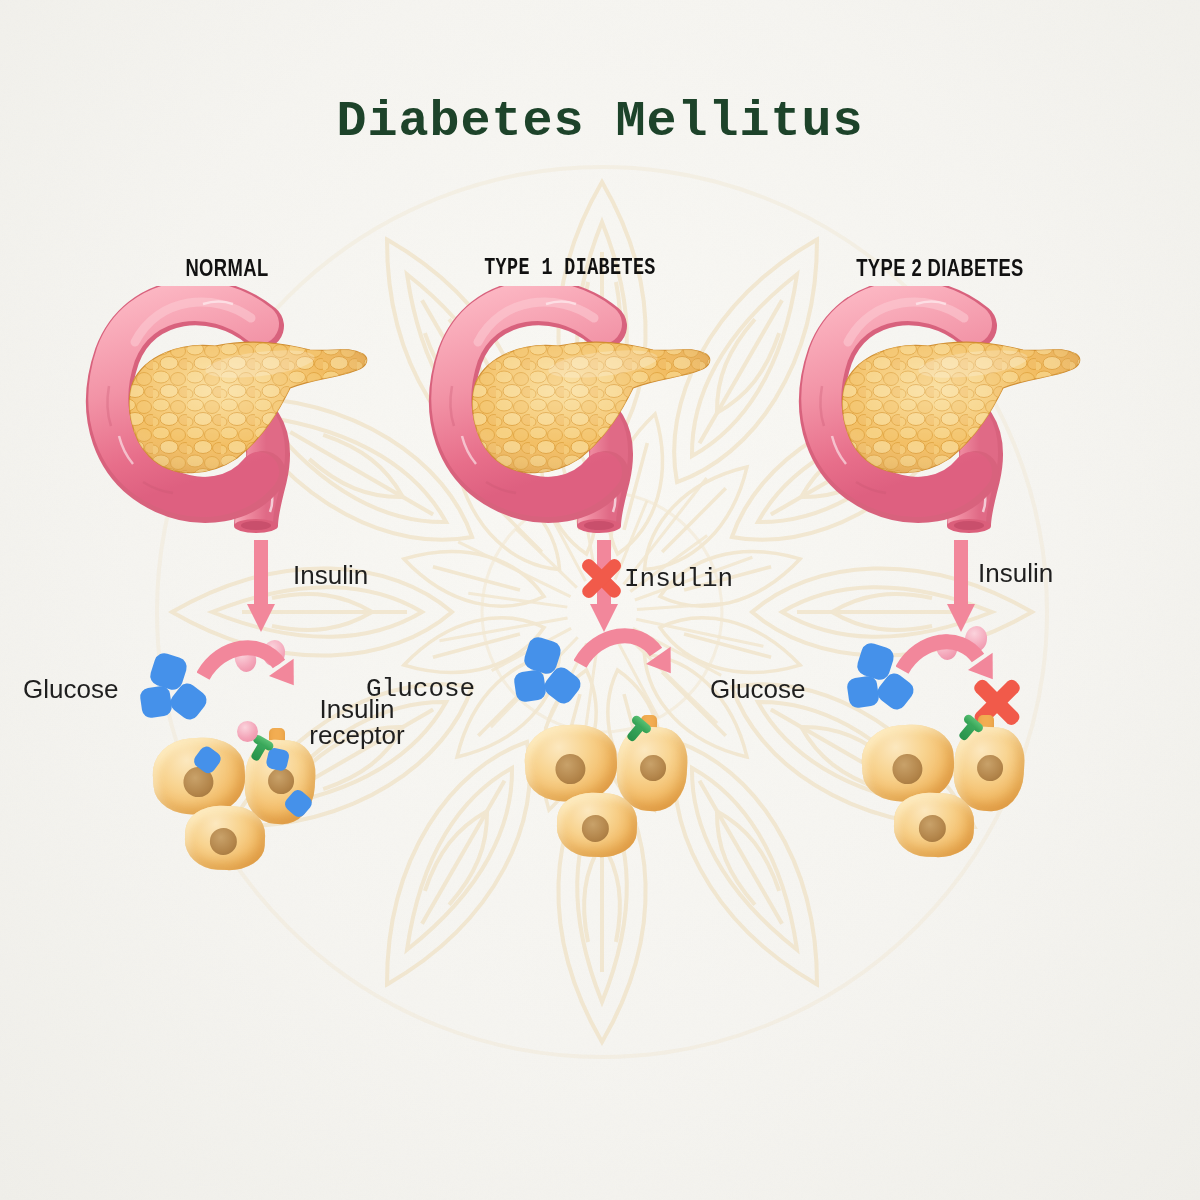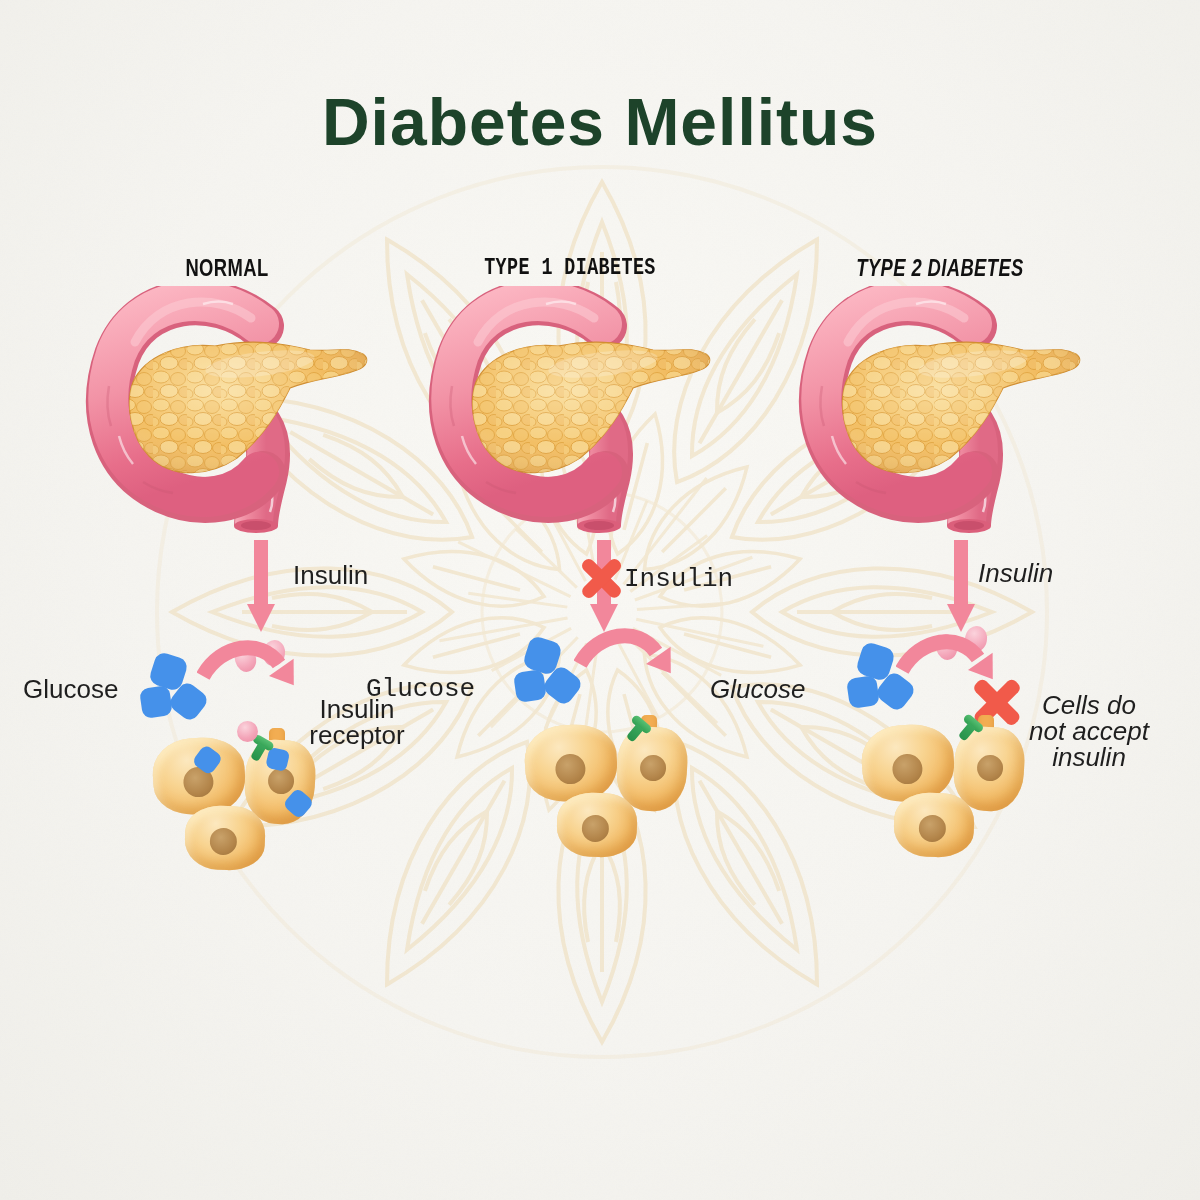--- a/index.html
+++ b/index.html
@@ -4,27 +4,27 @@
 <style>
   html,body{margin:0;padding:0;}
   #stage{
     position:relative;width:1200px;height:1200px;overflow:hidden;
     background:radial-gradient(ellipse at 50% 42%, #f9f8f4 0%, #f5f4f0 55%, #efeee9 100%);
     font-family:"Liberation Sans", sans-serif;
   }
   .bg-svg{position:absolute;left:0;top:0;z-index:0;}
   #page-title{
     position:absolute;left:0;top:94px;width:1200px;text-align:center;z-index:2;
-    font-family:Liberation Sans, sans-serif;font-weight:700;font-size:66px;line-height:56px;
+    font-family:Liberation Mono, monospace;font-weight:700;font-size:50px;line-height:56px;
     color:var(--title_green,#1d432a);letter-spacing:1px;
   }
   .panel{position:absolute;top:240px;width:360px;height:720px;z-index:1;}
   #panel-normal{left:85px;}
   #panel-type1{left:428px;font-family:Liberation Mono, monospace;}
-  #panel-type2{left:798px;font-style:italic;}
+  #panel-type2{left:798px;}
   .panel-header{
     position:absolute;top:16px;left:2px;width:280px;text-align:center;white-space:nowrap;
     font-weight:700;font-size:23px;line-height:24px;color:var(--header_black,#111);
     transform:scaleX(.8);transform-origin:50% 50%;letter-spacing:0.5px;
   }
   .organ{position:absolute;left:0;top:46px;width:300px;height:252px;}
   
   .arrow-down{position:absolute;left:162px;top:300px;width:28px;height:92px;}
   .arrow-down .shaft{position:absolute;left:7px;top:0;width:14px;height:66px;background:var(--arrow_pink,#f2879b);}
   .arrow-down .head{position:absolute;left:0;top:64px;width:0;height:0;
@@ -325,25 +325,20 @@
     </div>
     <div class="glucose-cluster">
       <div class="glu" style="left:67px;top:415px;width:33px;height:33px;transform:rotate(18deg);"></div>
       <div class="glu" style="left:56px;top:447px;width:30px;height:30px;transform:rotate(-8deg);"></div>
       <div class="glu" style="left:88px;top:446px;width:31px;height:31px;transform:rotate(38deg);"></div>
     </div>
     <svg class="curved-arrow" viewBox="0 0 110 90">
         <use href="#curve-arrow-sym"></use>
       </svg>
     <div class="x-mark x-on-curve"></div>
-    <div class="txt cells-note">
-      <span>Cells do</span><br>
-      <span>not accept</span><br>
-      <span>insulin</span>
-    </div>
     <div class="cell-cluster">
       <div class="cell" style="left:8px;top:8px;width:92px;height:76px;border-radius:42% 46% 40% 44% / 45% 42% 46% 40%;transform:rotate(-4deg);">
         <div class="nucleus" style="left:30px;top:29px;width:30px;height:30px;"></div>
       </div>
       <div class="cell-tab" style="left:124px;top:-2px;"></div>
       <div class="cell" style="left:100px;top:10px;width:70px;height:84px;border-radius:40% 40% 45% 45% / 42% 40% 46% 44%;transform:rotate(3deg);">
         <div class="nucleus" style="left:23px;top:28px;width:26px;height:26px;"></div>
       </div>
       <div class="cell" style="left:40px;top:76px;width:80px;height:64px;border-radius:44% 40% 46% 42% / 42% 44% 40% 46%;transform:rotate(2deg);">
         <div class="nucleus" style="left:25px;top:22px;width:27px;height:27px;"></div>

